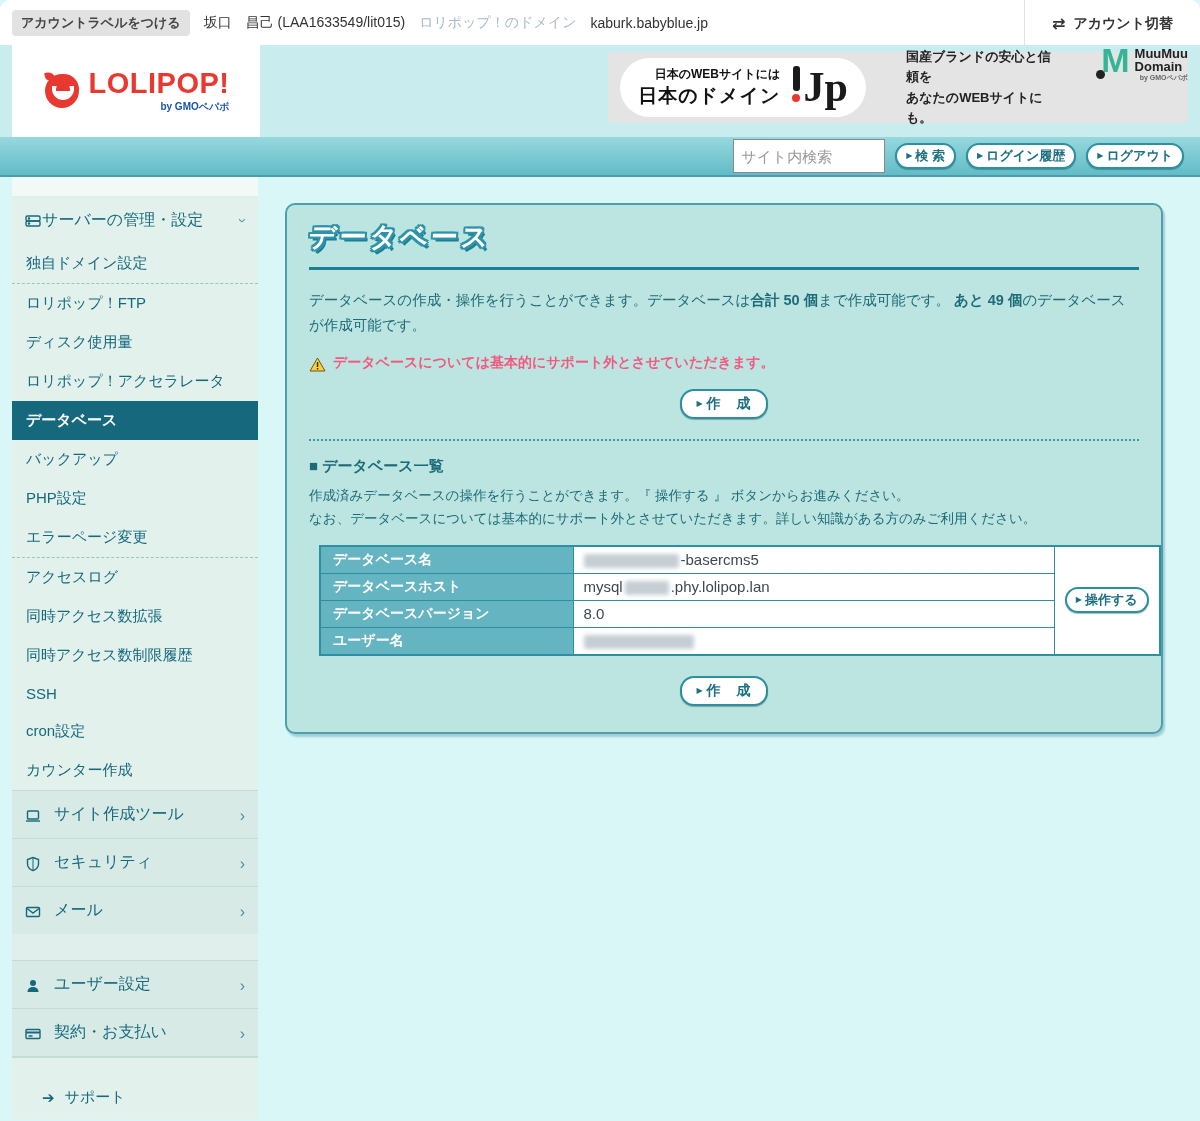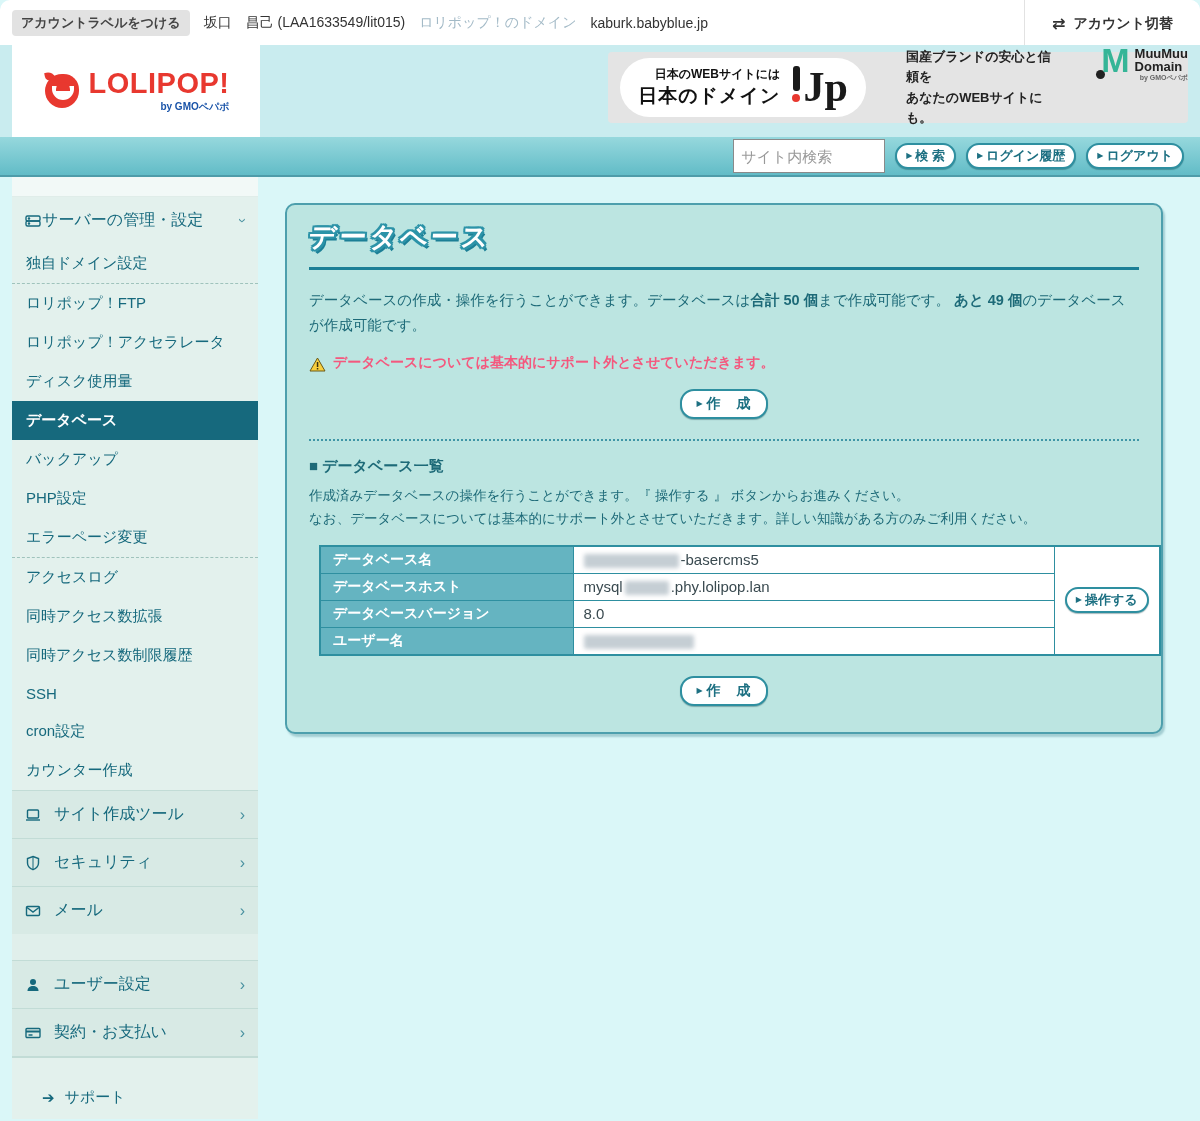--- a/index.html
+++ b/index.html
@@ -59,21 +59,21 @@
   .bodywrap { position:relative; height:942px; background:#daf7f8; }
   .sidebar { position:absolute; left:12px; top:0; bottom:0; width:246px; background:#e3f1ed; color:#16697d; font-size:15px; }
   .sb-topstrip { height:20px; background:#f2f9f7; border-bottom:1px solid #e0ede9; }
   .sb-group-header { display:flex; align-items:center; padding:13px 12px; font-size:16px; cursor:pointer; }
   .sb-group-header .chev-down { margin-left:auto; display:inline-block; transform:rotate(90deg); font-size:15px; color:#4b92a1; }
   .sb-icon { width:18px; height:18px; flex:0 0 18px; }
   .sb-icon svg { display:block; }
   .sb-item { padding:10px 14px; cursor:pointer; }
   .sb-item.selected { background:#16697d; color:#fff; font-weight:bold; }
   .sb-dashed { border-top:1px dashed #9fc3bc; }
-  .sb-section { position:relative; display:flex; align-items:center; gap:12px; padding:13px 12px; border-top:1px solid #c2dcd6; background:#d8eae5; font-size:16px; cursor:pointer; }
+  .sb-section { position:relative; display:flex; align-items:flex-end; gap:12px; padding:13px 12px; border-top:1px solid #c2dcd6; background:#d8eae5; font-size:16px; cursor:pointer; }
   .sb-section .chev-right { position:absolute; right:13px; color:#4b92a1; font-size:16px; }
   .sb-section.last { border-bottom:1px solid #c2dcd6; }
   .sb-spacer { height:26px; background:#e0efeb; }
   .sb-support { border-top:1px solid #c2dcd6; padding:30px 12px 30px 30px; display:flex; align-items:center; gap:10px; cursor:pointer; margin-top:0px; }
   .sb-support .sup-arrow { font-size:15px; font-weight:bold; }
 
   
   .panel { position:absolute; left:285px; top:26px; width:878px; background:#bce5e1; border:2px solid #4d9fad; border-radius:10px; padding:14px 22px 22px; box-shadow:2px 3px 2px rgba(60,130,140,.35); }
   .page-title { display:inline-block; font-size:27px; font-weight:bold; color:#fff; letter-spacing:3px; transform:skewX(-4deg);
     text-shadow:-2px -2px 0 #2c93a8, 2px -2px 0 #2c93a8, -2px 2px 0 #2c93a8, 2px 2px 0 #2c93a8, 0 -2px 0 #2c93a8, 0 2px 0 #2c93a8, -2px 0 0 #2c93a8, 2px 0 0 #2c93a8, 3px 4px 0 #1c7f96; }
@@ -196,22 +196,22 @@
               <circle cx="5" cy="11.5" r="0.6" fill="#16697d"></circle>
           </svg>
         </span>
         <span>サーバーの管理・設定</span>
         <span class="chev-down">›</span>
       </div>
 
       <div class="sb-item"><span>独自ドメイン設定</span></div>
       <div class="sb-dashed"></div>
       <div class="sb-item"><span>ロリポップ！FTP</span></div>
+      <div class="sb-item"><span>ディスク使用量</span></div>
       <div class="sb-item"><span>ロリポップ！アクセラレータ</span></div>
-      <div class="sb-item"><span>ディスク使用量</span></div>
       <div class="sb-item selected"><span>データベース</span></div>
       <div class="sb-item"><span>バックアップ</span></div>
       <div class="sb-item"><span>PHP設定</span></div>
       <div class="sb-item"><span>エラーページ変更</span></div>
       <div class="sb-dashed"></div>
       <div class="sb-item"><span>アクセスログ</span></div>
       <div class="sb-item"><span>同時アクセス数拡張</span></div>
       <div class="sb-item"><span>同時アクセス数制限履歴</span></div>
       <div class="sb-item"><span>SSH</span></div>
       <div class="sb-item"><span>cron設定</span></div>

